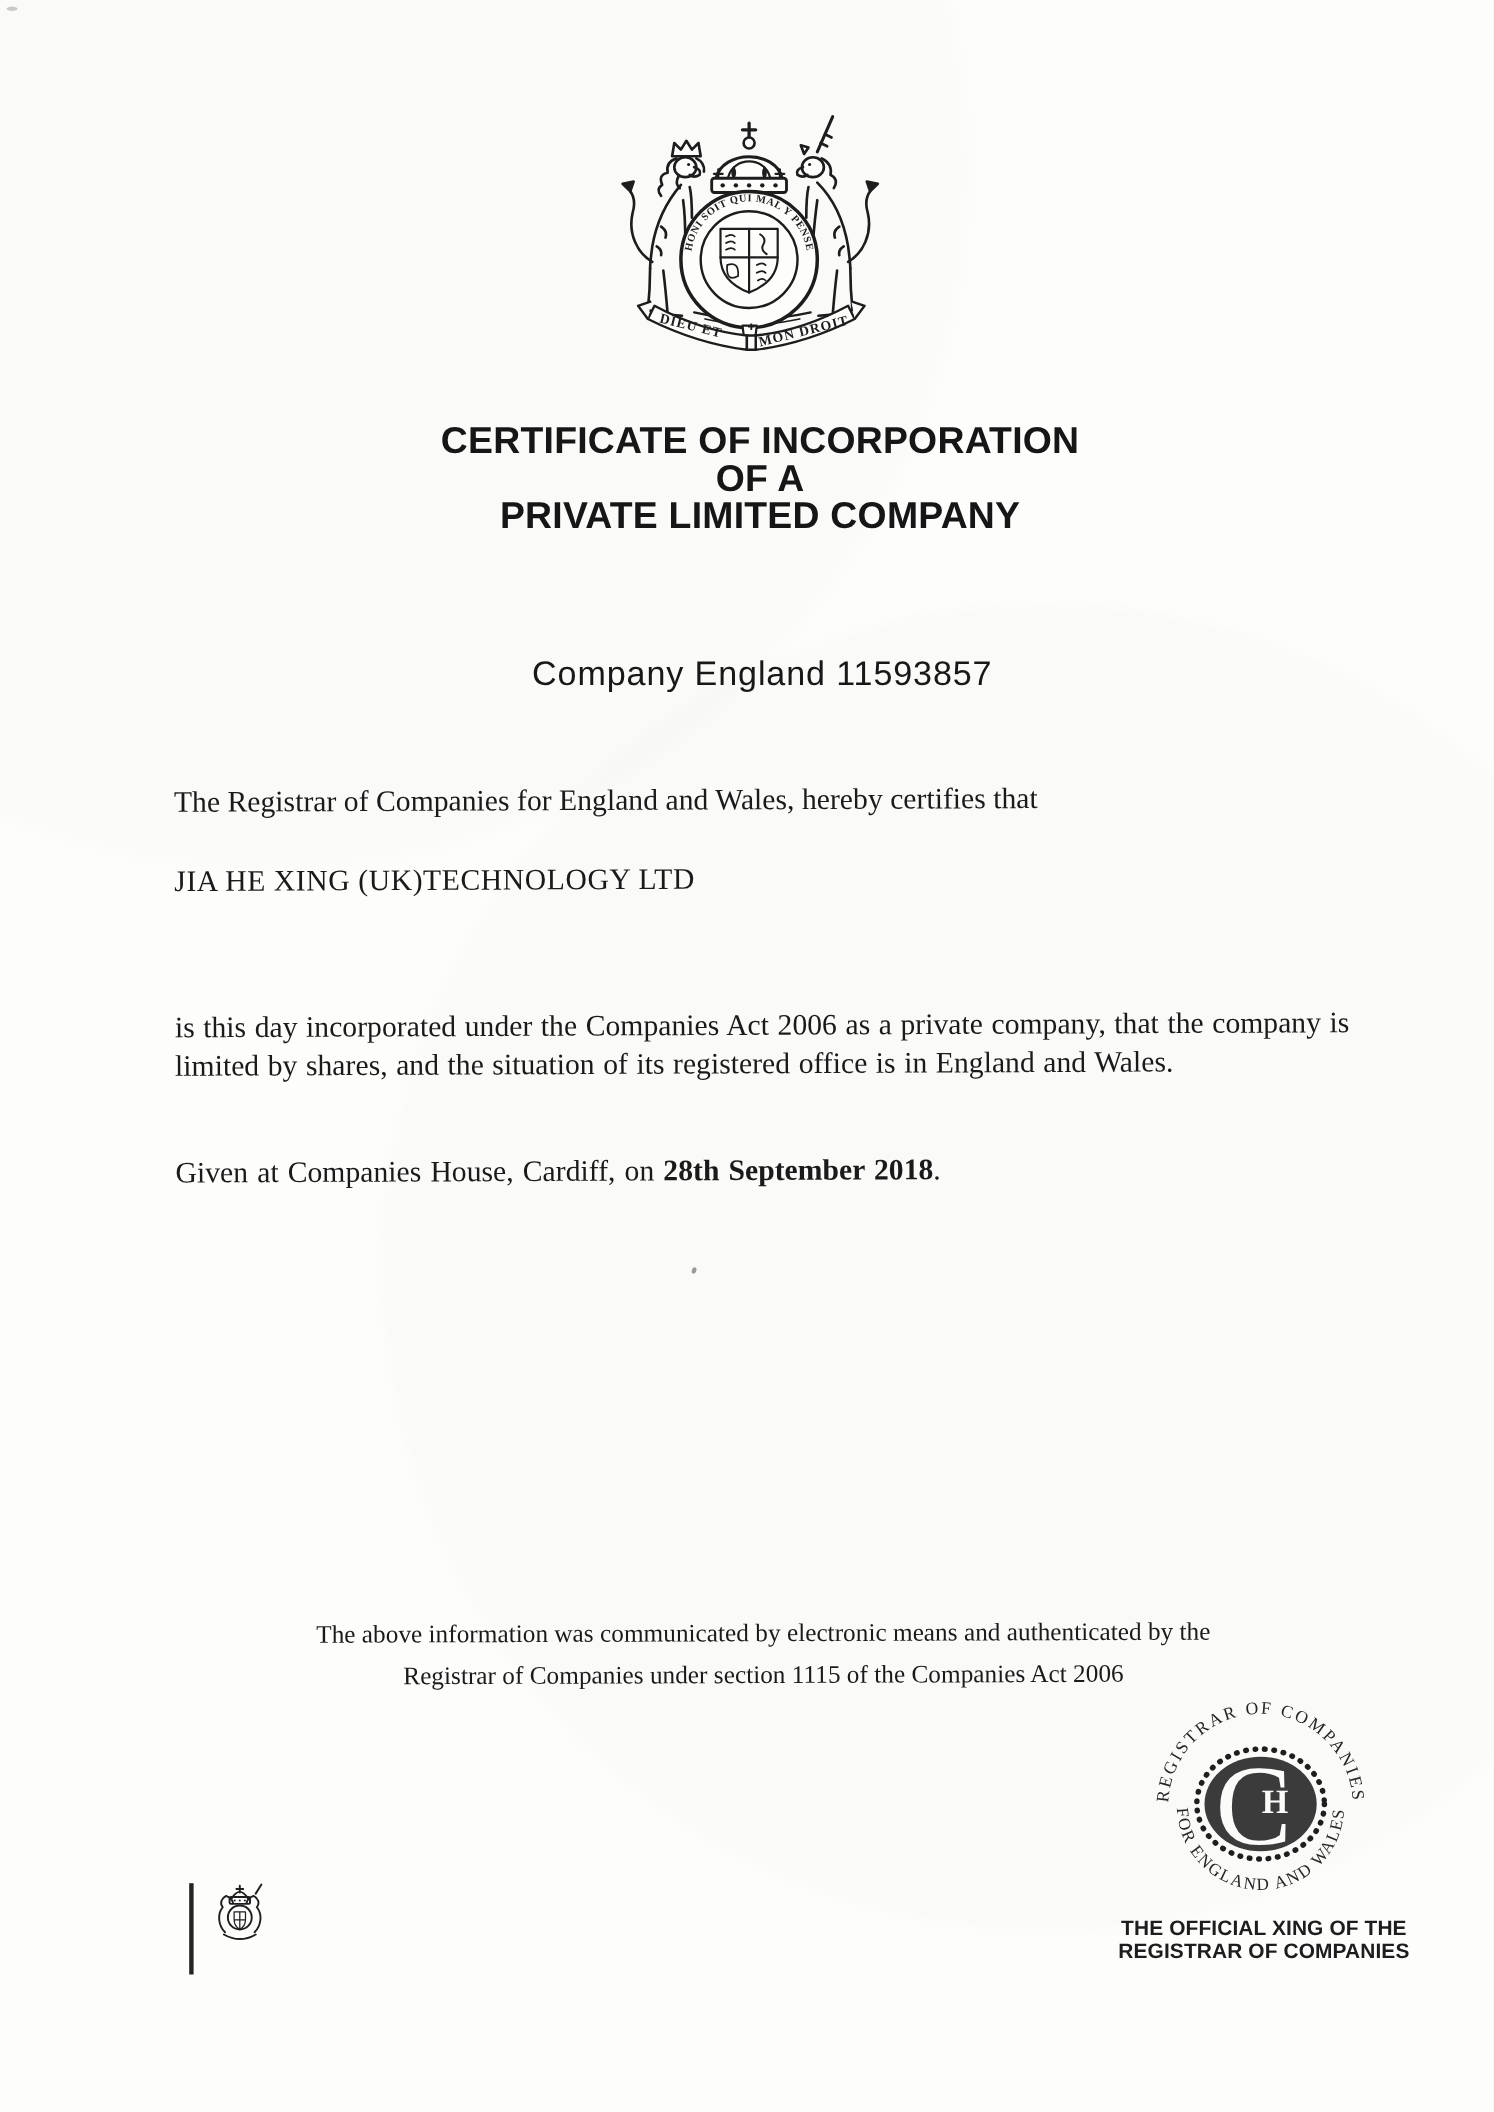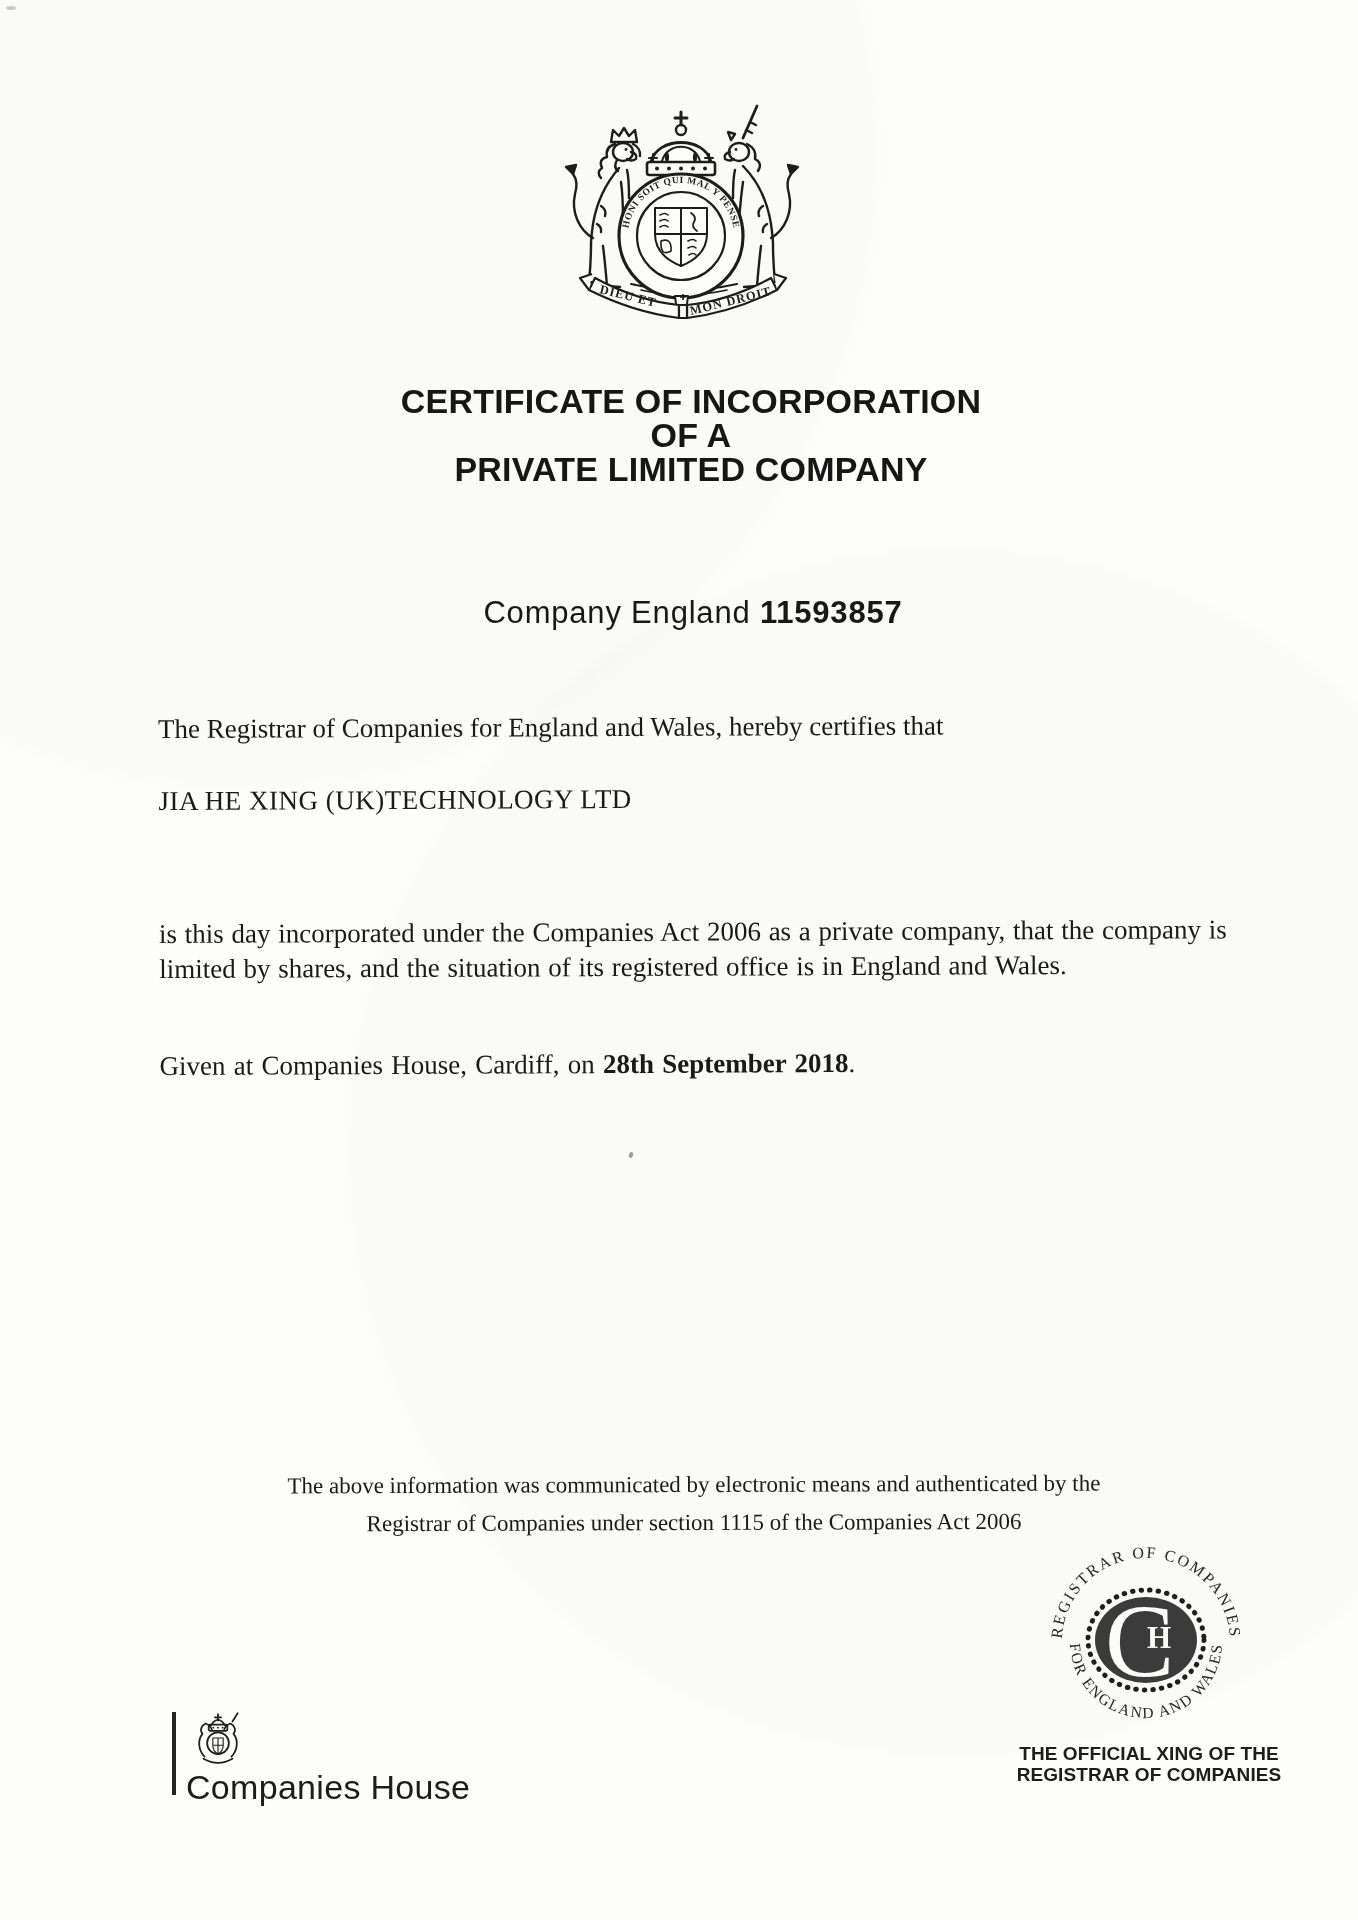--- a/index.html
+++ b/index.html
@@ -20,21 +20,21 @@
 
   .title-block{
     left:12px; top:384px; width:1358px; text-align:center;
     font-weight:bold; font-size:34px; line-height:34px; color:#161616;
     letter-spacing:0.2px;
   }
   .company-number{
     left:14px; top:595px; width:1358px; text-align:center;
     font-size:31px; letter-spacing:0.8px; color:#181818;
   }
-  .company-number .num{font-weight:bold;}
+  .company-number .num{font-weight:normal;}
 
   .body-block{ left:158px; top:712px; width:1110px; transform:rotate(-0.25deg); transform-origin:0 0; }
   .certifies{ font-size:27px; line-height:34px; }
   .company-name{ margin-top:40px; font-size:27px; letter-spacing:0.5px; }
   .paragraph{ margin-top:100px; width:1080px; font-size:27px; line-height:35px; word-spacing:1px; }
   .given{ margin-top:64px; font-size:27px; word-spacing:1.5px; }
   .given .date{ font-weight:bold; }
 
   .speck{ left:629px; top:1152px; width:4px; height:6px; border-radius:50%;
     background:#9a9a98; transform:rotate(20deg); }
@@ -220,15 +220,14 @@
       <circle cx="30" cy="16" r="0.9" fill="#1f1f1f" stroke="none"></circle>
       <circle cx="34.5" cy="16" r="0.9" fill="#1f1f1f" stroke="none"></circle>
       <circle cx="30" cy="31" r="10.5"></circle>
       <path d="M25 26 h10 v7 c0 5 -2.5 7 -5 8.5 c-2.5 -1.5 -5 -3.5 -5 -8.5 Z M30 26 v15.5 M25 33 h10" stroke-width="1.1"></path>
       <path d="M17 44 C 11 38 10 28 15 22 C 12 18 14 14 18 12 q5 2 6 6"></path>
       <path d="M43 44 C 49 38 50 28 45 22 C 48 18 46 14 42 12 q-5 2 -6 6"></path>
       <path d="M44 10 l5 -8"></path>
       <path d="M16 46 q14 8 28 0"></path>
     </g>
   </svg>
-  <div class="abs ch-wordmark sans">Companies House</div>
 
 </div>
 
 </body></html>

